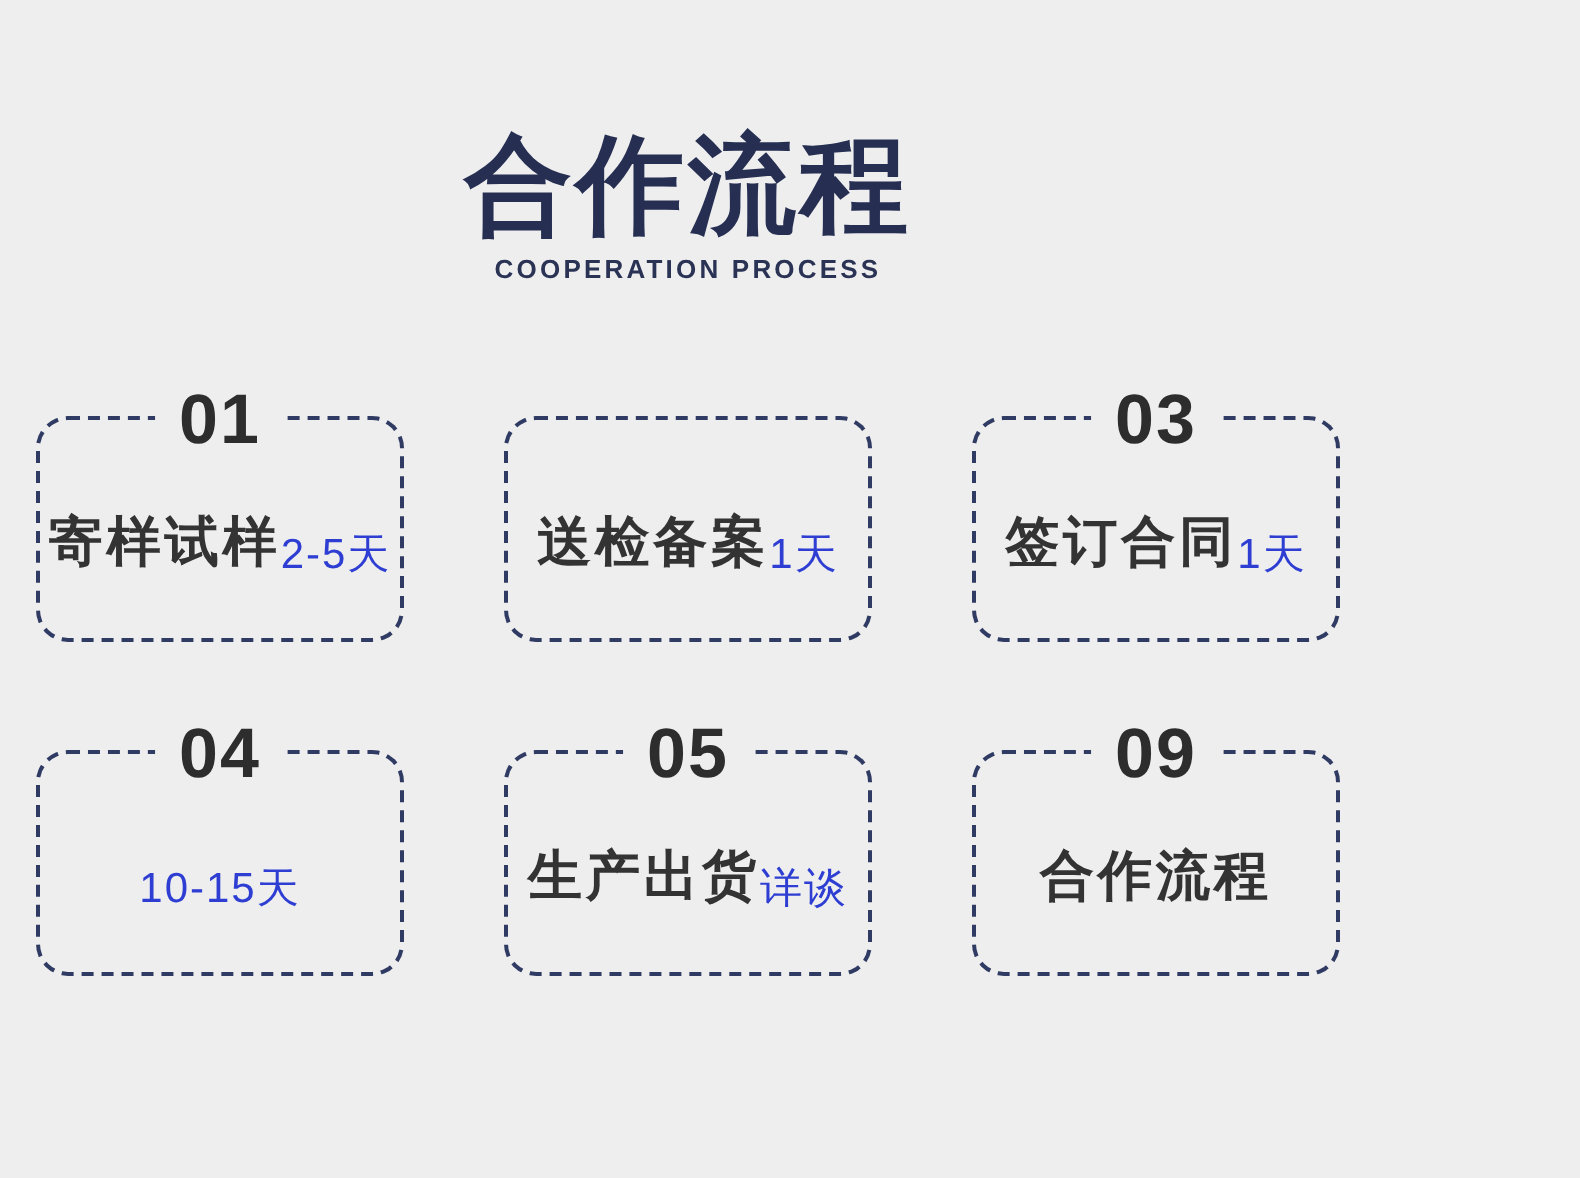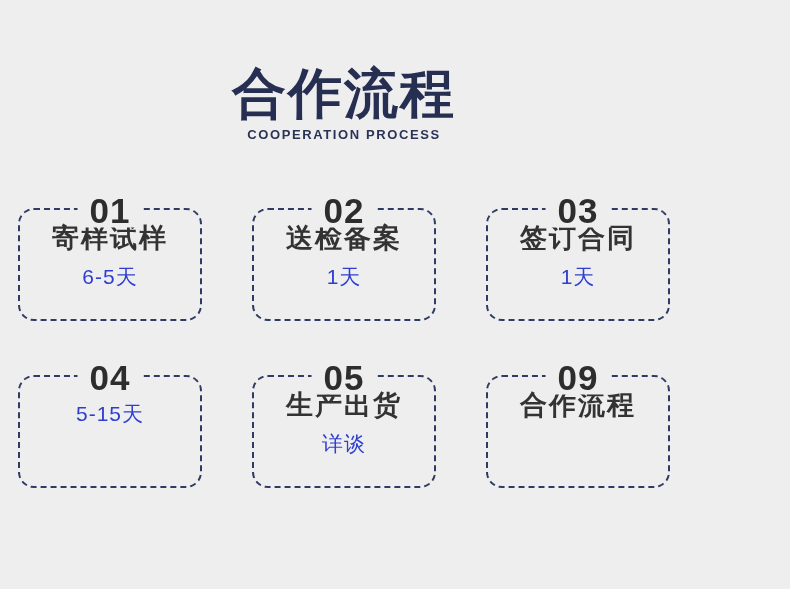--- a/index.html
+++ b/index.html
@@ -37,22 +37,22 @@
     column-gap: 50px;
     row-gap: 54px;
   }
   .card {
     position: relative;
     width: 184px;
     height: 113px;
     border: 2px dashed #303b63;
     border-radius: 16px;
     display: flex;
-    flex-direction: column;
     align-items: center;
+    justify-content: center;
     padding-top: 14px;
   }
   .num {
     position: absolute;
     top: 0; left: 50%;
     transform: translate(-50%, -50%);
     background: #eeeeef;
     padding: 0 12px;
     font-size: 35px;
     line-height: 1;
@@ -86,38 +86,37 @@
   <header>
     <h1 class="title">合作流程</h1>
     <div class="subtitle">COOPERATION PROCESS</div>
   </header>
 
   <div class="grid">
 
     <div class="card">
       <span class="num">01</span>
       <span class="label">寄样试样</span>
-      <span class="duration">6-5天</span>
+      <span class="duration">2-5天</span>
     </div>
 
     <div class="card">
-      <span class="num">02</span>
       <span class="label">送检备案</span>
       <span class="duration">1天</span>
     </div>
 
     <div class="card">
       <span class="num">03</span>
       <span class="label">签订合同</span>
       <span class="duration">1天</span>
     </div>
 
     <div class="card">
       <span class="num">04</span>
-      <span class="duration">5-15天</span>
+      <span class="duration">10-15天</span>
     </div>
 
     <div class="card">
       <span class="num">05</span>
       <span class="label">生产出货</span>
       <span class="duration">详谈</span>
     </div>
 
     <div class="card">
       <span class="num">09</span>

